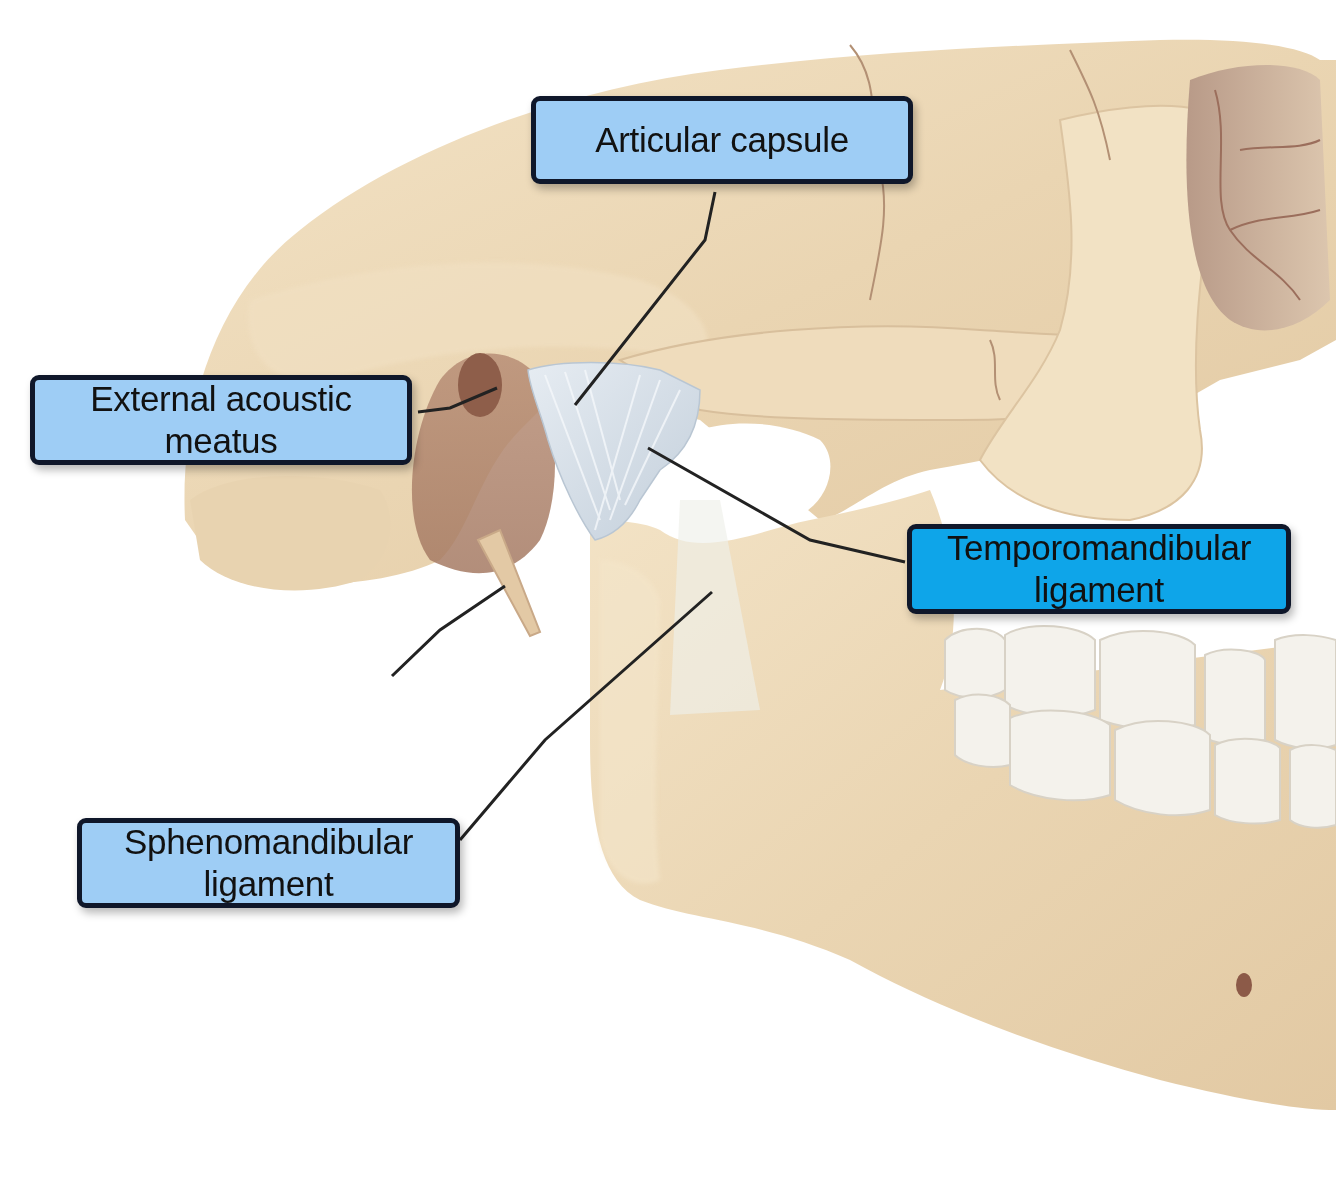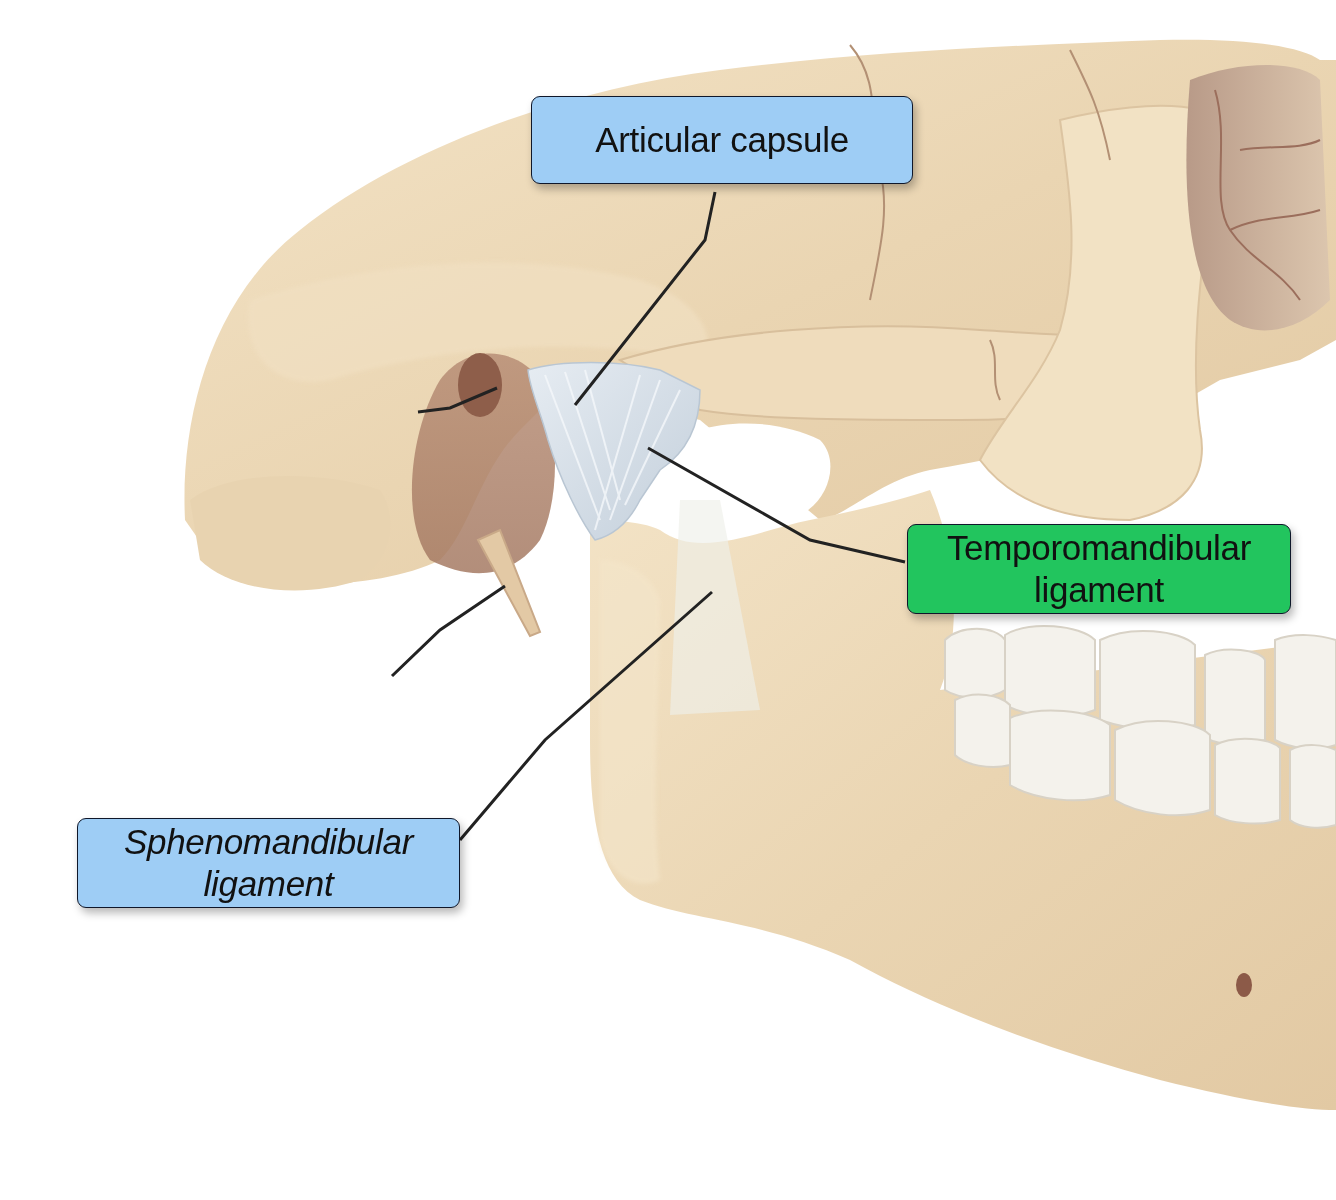--- a/index.html
+++ b/index.html
@@ -2,21 +2,21 @@
 <html><head>
   <meta charset="utf-8">
   <style>
     html, body { margin: 0; padding: 0; background: #ffffff; }
     body { width: 1336px; height: 1200px; position: relative; overflow: hidden; font-family: "Liberation Sans", sans-serif; }
     #stage { position: absolute; left: 0; top: 0; width: 1336px; height: 1200px; }
     #art { position: absolute; left: 0; top: 0; }
     .label {
       position: absolute;
       box-sizing: border-box;
-      border: 1px solid #0f172a;
+      border: 5px solid #0f172a;
       border-radius: 9px;
       color: #111111;
       text-align: center;
       font-size: 35px;
       line-height: 42px;
       box-shadow: 3px 5px 8px rgba(0,0,0,0.28);
       display: flex;
       align-items: center;
       justify-content: center;
       white-space: pre-line;
@@ -112,25 +112,29 @@
       <path d="M648 448 L810 540 L905 562"></path>
       <path d="M392 676 L440 630 L505 586"></path>
       <path d="M460 840 L545 740 L712 592"></path>
     </g>
   </svg>
 
   <div class="label" style="left:531px; top:96px; width:382px; height:88px; background:#9ecdf5;">
     <span>Articular capsule</span>
   </div>
 
+  <div class="label" style="left:30px; top:375px; width:382px; height:90px; background:#9ecdf5;">
+    <span>External acoustic
+meatus</span>
+  </div>
 
-  <div class="label" style="left:907px; top:524px; width:384px; height:90px; background:#22c55e;">
+  <div class="label" style="left:907px; top:524px; width:384px; height:90px; background:#0ea5e9;">
     <span>Temporomandibular
 ligament</span>
   </div>
 
 
-  <div class="label" style="left:77px; top:818px; width:383px; height:90px; background:#9ecdf5;font-style:italic;">
+  <div class="label" style="left:77px; top:818px; width:383px; height:90px; background:#9ecdf5;">
     <span>Sphenomandibular
 ligament</span>
   </div>
 
 </div>
 
 </body></html>

